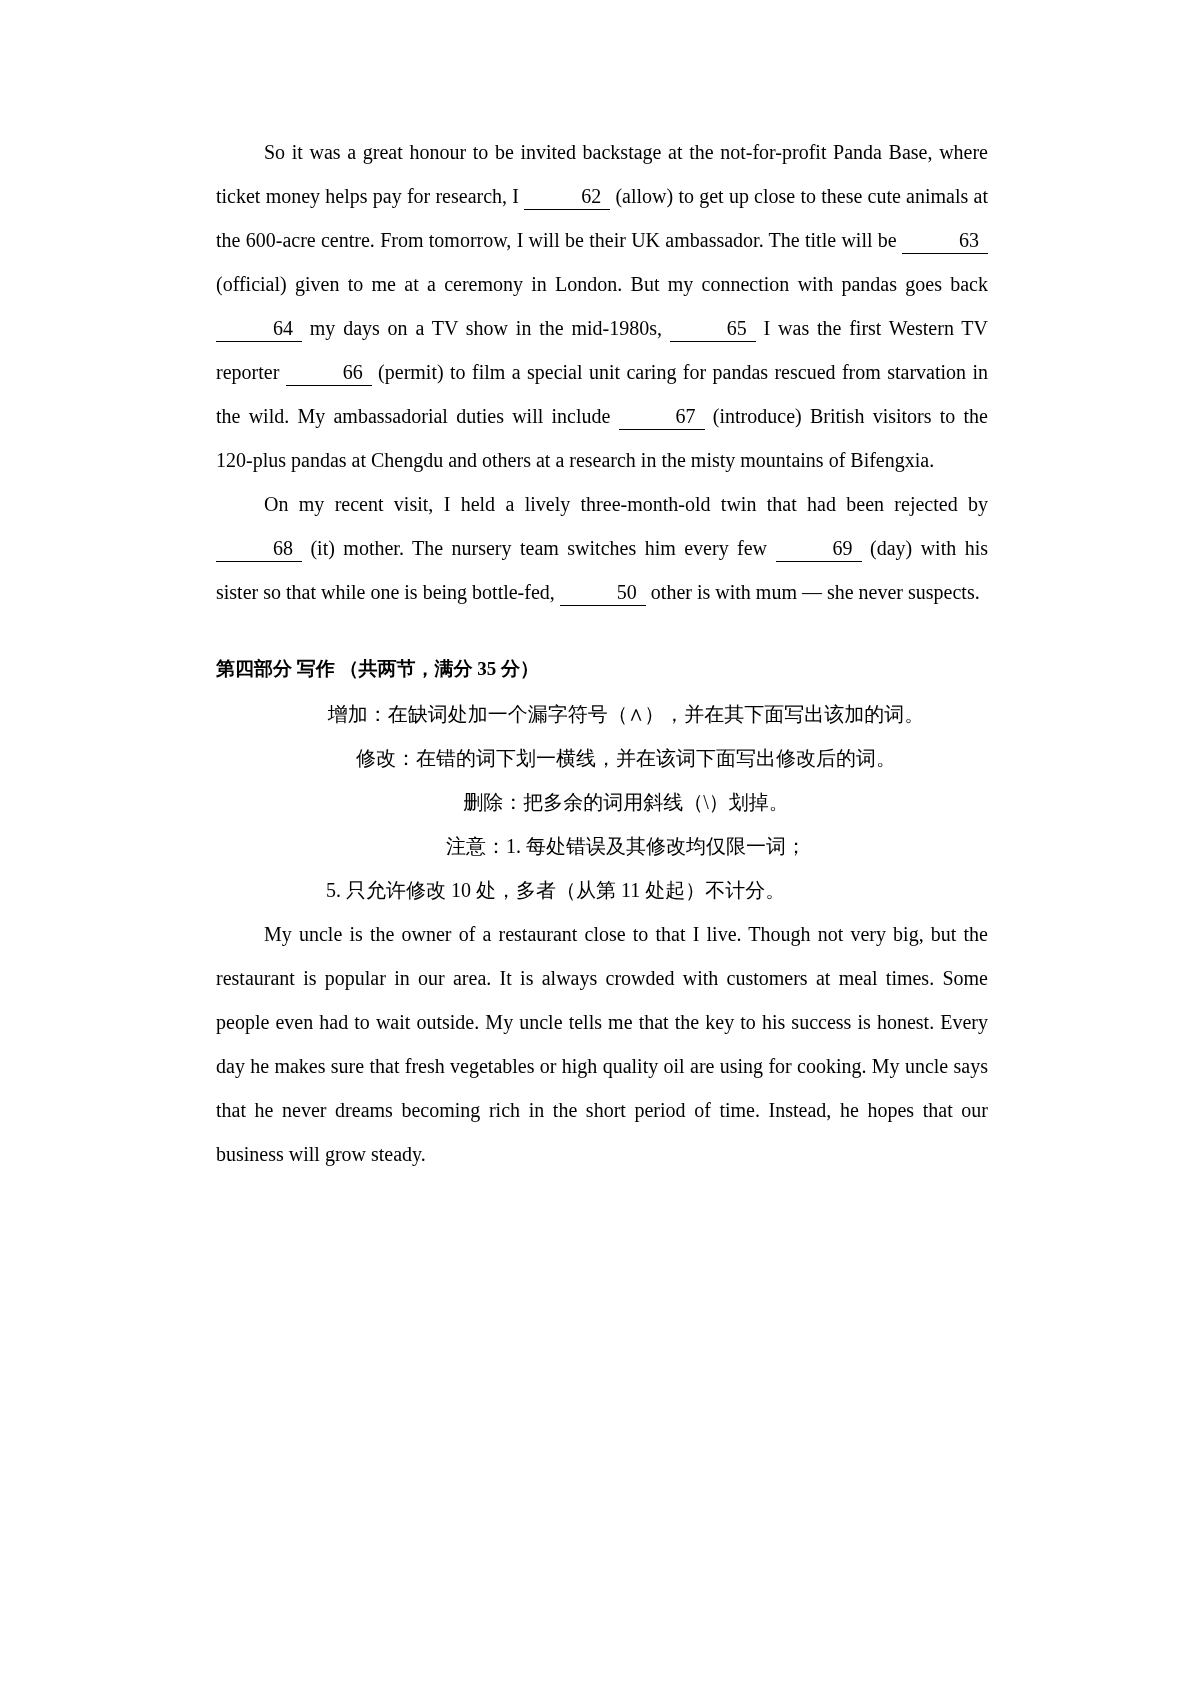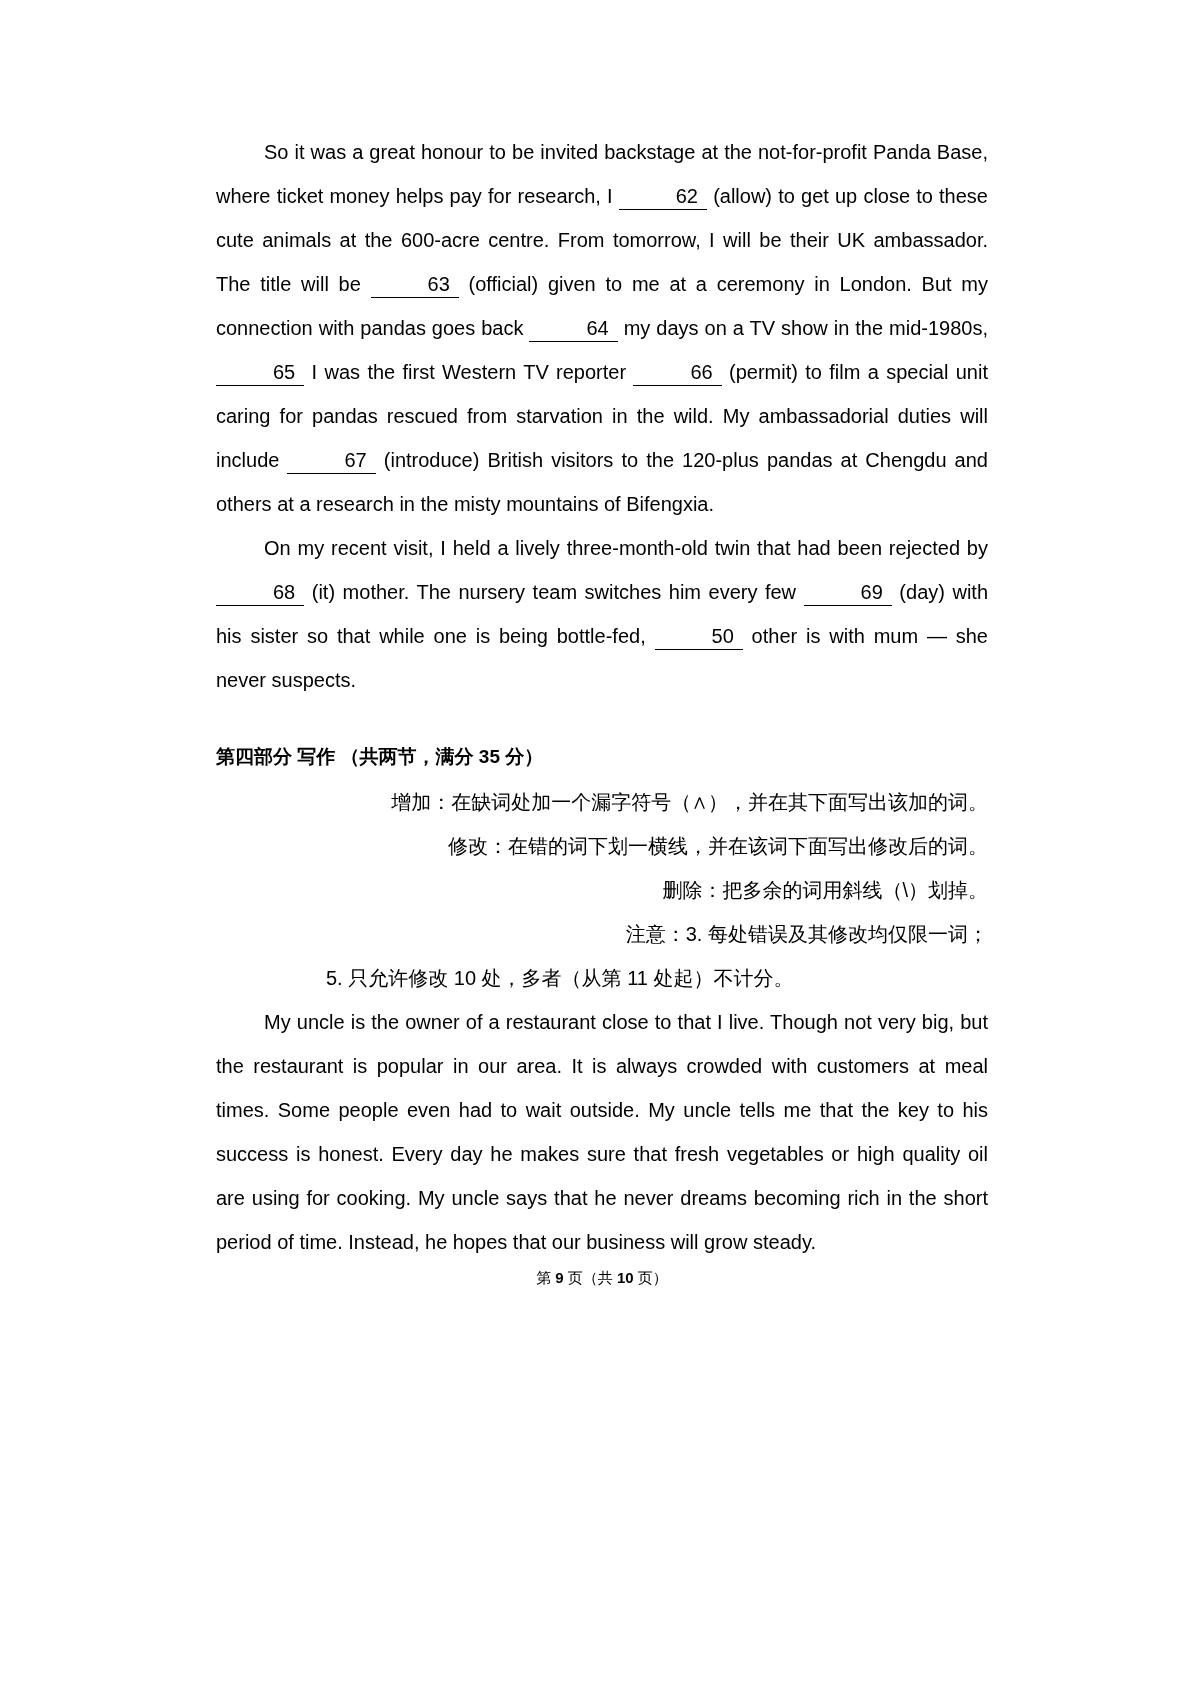--- a/index.html
+++ b/index.html
@@ -8,21 +8,21 @@
     padding: 0;
     background: #ffffff;
   }
   .page {
     position: relative;
     width: 1104px;
     height: 1698px;
     margin: 0 auto;
     background: #ffffff;
     overflow: hidden;
-    font-family: Liberation Sans, sans-serif;
+    font-family: Liberation Serif, serif;
     color: #000000;
   }
   .content {
     position: absolute;
     left: 168px;
     top: 130px;
     width: 772px;
   }
   .para {
     margin: 0;
@@ -33,21 +33,21 @@
   .indent { text-indent: 48px; }
   .part-heading {
     margin: 32px 0 0 0;
     font-size: 19px;
     line-height: 46px;
     font-weight: bold;
     text-align: left;
   }
   .rule {
     text-indent: 48px;
-    text-align: right;
+    text-align: center;
   }
   .note2 {
     text-indent: 110px;
     text-align: left;
   }
   .blank {
     display: inline-block;
     min-width: 48px;
     padding: 0 9px;
     border-bottom: 1.6px solid #000;
@@ -76,22 +76,21 @@
     <h2 class="part-heading">第四部分 写作 （共两节，满分 35 分）</h2>
 
 
 
     <p class="para rule">增加：在缺词处加一个漏字符号（∧），并在其下面写出该加的词。</p>
 
     <p class="para rule">修改：在错的词下划一横线，并在该词下面写出修改后的词。</p>
 
     <p class="para rule">删除：把多余的词用斜线（\）划掉。</p>
 
-    <p class="para rule">注意：3. 每处错误及其修改均仅限一词；</p>
+    <p class="para rule">注意：1. 每处错误及其修改均仅限一词；</p>
 
     <p class="para note2">5. 只允许修改 10 处，多者（从第 11 处起）不计分。</p>
 
     <p class="para indent">My uncle is the owner of a restaurant close to that I live. Though not very big, but the restaurant is popular in our area. It is always crowded with customers at meal times. Some people even had to wait outside. My uncle tells me that the key to his success is honest. Every day he makes sure that fresh vegetables or high quality oil are using for cooking. My uncle says that he never dreams becoming rich in the short period of time. Instead, he hopes that our business will grow steady.</p>
 
-    <div class="footer">第 <b>9</b> 页（共 <b>10</b> 页）</div>
 
   </div>
 </div>
 
 </body></html>

